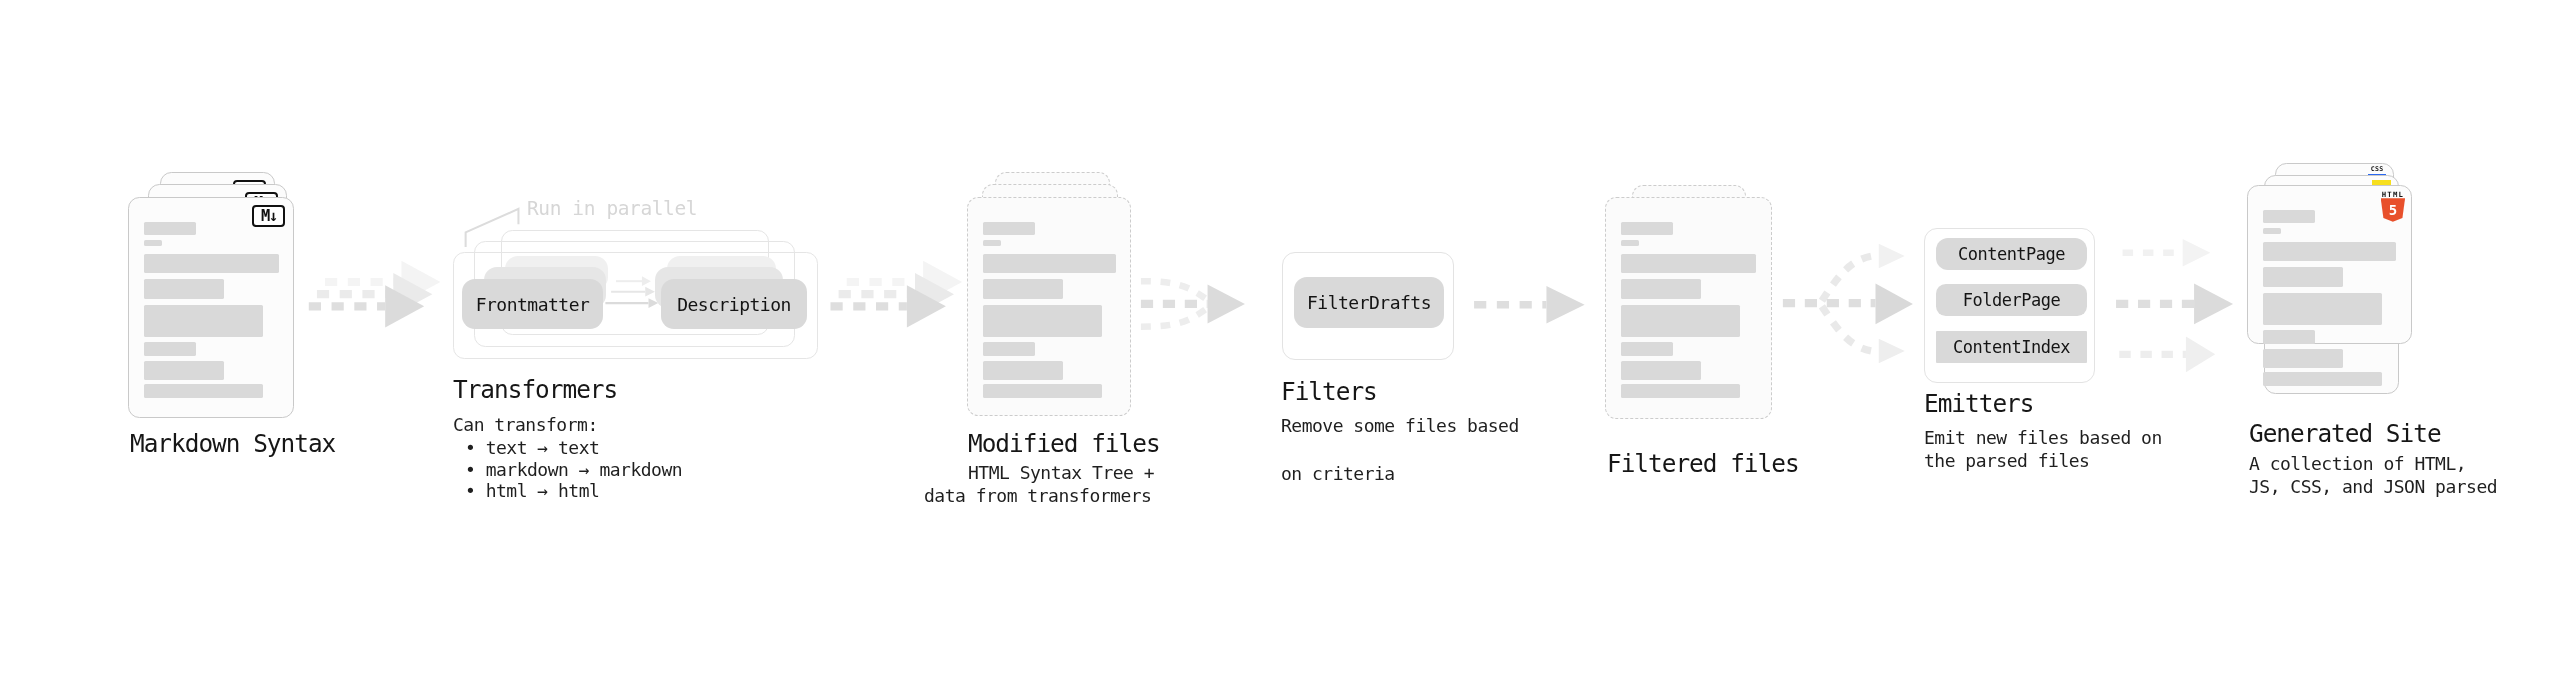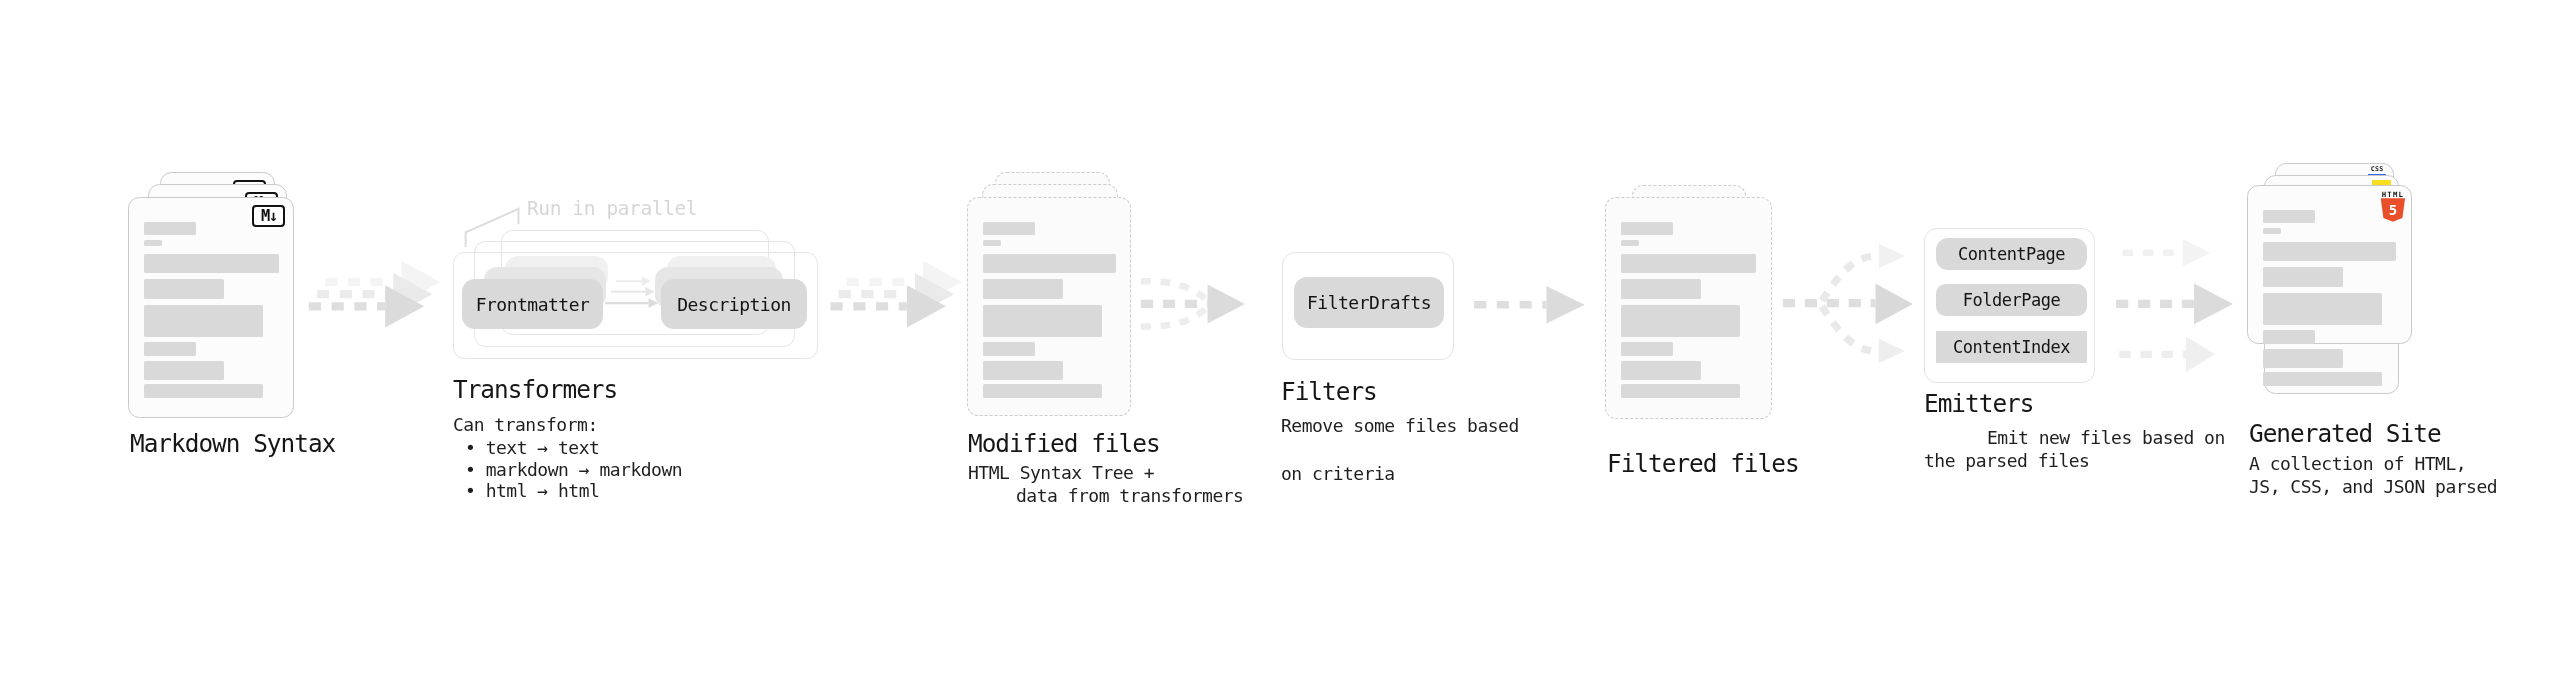--- a/index.html
+++ b/index.html
@@ -194,21 +194,21 @@
       <div class="sk b2"></div>
       <div class="sk b3" style="width:133px;"></div>
       <div class="sk b4"></div>
       <div class="sk b5"></div>
       <div class="sk b6"></div>
       <div class="sk b7"></div>
       <div class="sk b8"></div>
     </div>
     <div class="stage-label" style="left:968px;top:429px;">Modified files</div>
     <div class="desc" style="left:968px;top:461px;">HTML Syntax Tree +</div>
-    <div class="desc" style="left:1016px;top:484px;">data from transformers</div>
+    <div class="desc" style="left:924px;top:484px;">data from transformers</div>
   </div>
 
   <div>
     <div class="panel" style="left:1282px;top:252px;width:172px;height:108px;"></div>
     <div class="pill" style="left:1294px;top:277px;width:150px;height:51px;">FilterDrafts</div>
     <div class="stage-label" style="left:1281px;top:377px;">Filters</div>
     <div class="desc" style="left:1281px;top:414px;">Remove some files based</div>
     <div class="desc" style="left:1281px;top:462px;">on criteria</div>
   </div>
 
@@ -226,21 +226,21 @@
     </div>
     <div class="stage-label" style="left:1607px;top:429px;margin-top:20px;">Filtered files</div>
   </div>
 
   <div>
     <div class="panel" style="left:1924px;top:228px;width:171px;height:155px;"></div>
     <div class="pill" style="left:1936px;top:238px;width:151px;height:32px;border-radius:12px;font-size:17px;">ContentPage</div>
     <div class="pill" style="left:1936px;top:284px;width:151px;height:32px;border-radius:9.8px;font-size:17px;">FolderPage</div>
     <div class="pill" style="left:1936px;top:331px;width:151px;height:32px;border-radius:1px;font-size:17px;">ContentIndex</div>
     <div class="stage-label" style="left:1924px;top:389px;">Emitters</div>
-    <div class="desc" style="left:1987px;top:426px;">Emit new files based on</div>
+    <div class="desc" style="left:1924px;top:426px;">Emit new files based on</div>
     <div class="desc" style="left:1924px;top:449px;">the parsed files</div>
   </div>
 
   <div>
     <div class="doc" style="left:2275px;top:163px;width:119px;height:219px;">
       <div class="css-badge">
         <div class="t">CSS</div>
         <div class="bar"></div>
       </div>
     </div>

